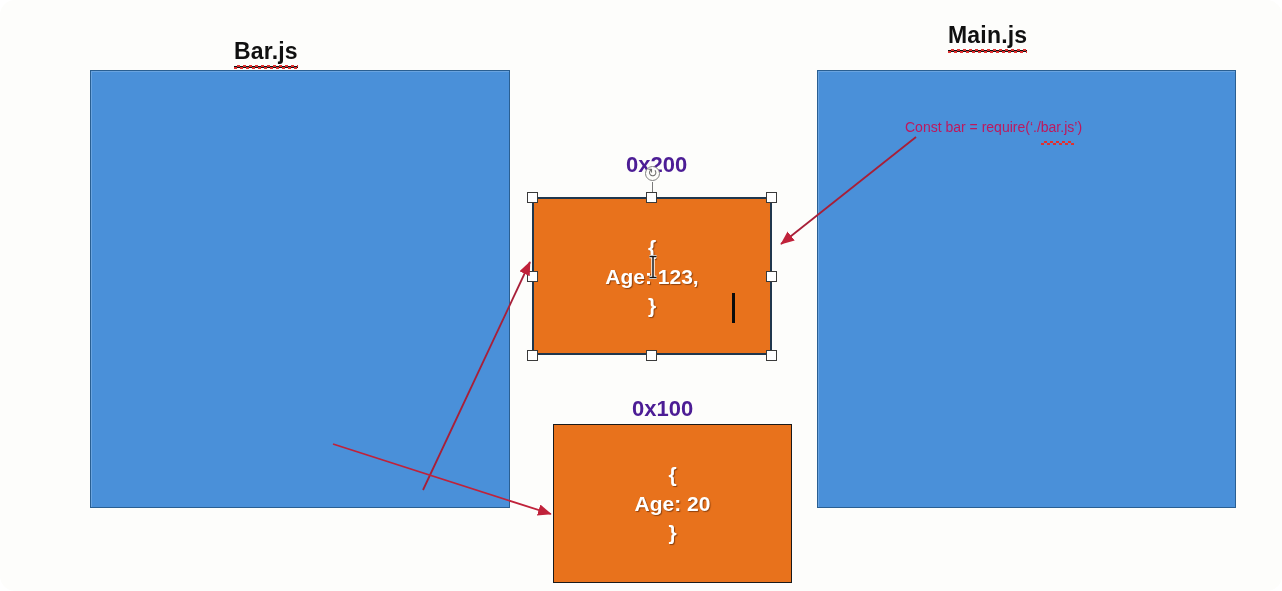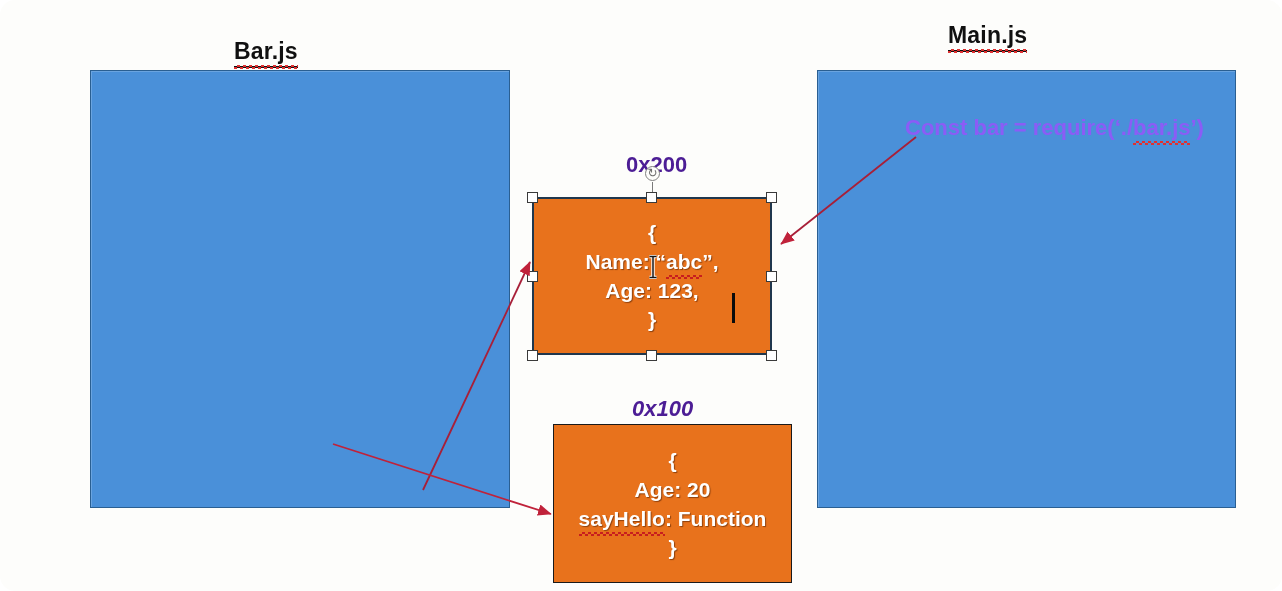--- a/index.html
+++ b/index.html
@@ -55,23 +55,23 @@
     background-repeat: repeat-x;
   }
   .underline-solid {
     border-bottom: 2px solid #101010;
     padding-bottom: 1px;
   }
 
   
   .blue-text {
     position: absolute;
-    font-size: 22px;
-    font-weight: bold;
-    color: #8b5cf6;
+    font-size: 14px;
+    font-weight: normal;
+    color: #be185d;
     white-space: nowrap;
     line-height: 29px;
   }
 
   
   .obj-box {
     position: absolute;
     background: #e8721c;
     border: 1px solid #1a1a1a;
     box-sizing: border-box;
@@ -188,45 +188,43 @@
   </div>
 
   <div class="file-box" style="left:817px; top:70px; width:417px; height:436px;"></div>
 
   <div class="blue-text" style="left:905px; top:113px;"><span>Const bar = require(‘./<span class="spell">bar.js</span>’)</span></div>
 
   <div class="addr-label" style="left:626px; top:152px;">0x200</div>
 
   <div class="obj-box selected" style="left:532px; top:197px; width:240px; height:158px;">
     <div class="line">{</div>
-    <div class="line">Name: “<span class="spell-white">abc</span>”,</div>
     <div class="line">Age: 123,</div>
     <div class="line">}</div>
   </div>
 
   <div class="caret" style="left:732px; top:293px; height:30px;"></div>
 
   <div class="rot-stem" style="left:652px; top:182px; height:16px;"></div>
   <div class="rot-handle" style="left:645px; top:166px;">↻</div>
 
   <div class="handle" style="left:527px; top:192px;"></div>
   <div class="handle" style="left:646px; top:192px;"></div>
   <div class="handle" style="left:766px; top:192px;"></div>
   <div class="handle" style="left:527px; top:271px;"></div>
   <div class="handle" style="left:766px; top:271px;"></div>
   <div class="handle" style="left:527px; top:350px;"></div>
   <div class="handle" style="left:646px; top:350px;"></div>
   <div class="handle" style="left:766px; top:350px;"></div>
 
-  <div class="addr-label" style="left:632px; top:396px;font-style:italic;">0x100</div>
+  <div class="addr-label" style="left:632px; top:396px;">0x100</div>
 
   <div class="obj-box" style="left:553px; top:424px; width:239px; height:159px;">
     <div class="line">{</div>
     <div class="line">Age: 20</div>
-    <div class="line"><span class="spell-white">sayHello</span>: Function</div>
     <div class="line">}</div>
   </div>
 
   <svg id="arrows" viewBox="0 0 1282 591" xmlns="http://www.w3.org/2000/svg">
     <defs>
       <marker id="ah" markerWidth="9" markerHeight="9" refX="7.2" refY="3.2" orient="auto" markerUnits="strokeWidth">
         <path d="M0,0 L7.6,3.2 L0,6.4 z" fill="#c0223a"></path>
       </marker>
     </defs>
 

